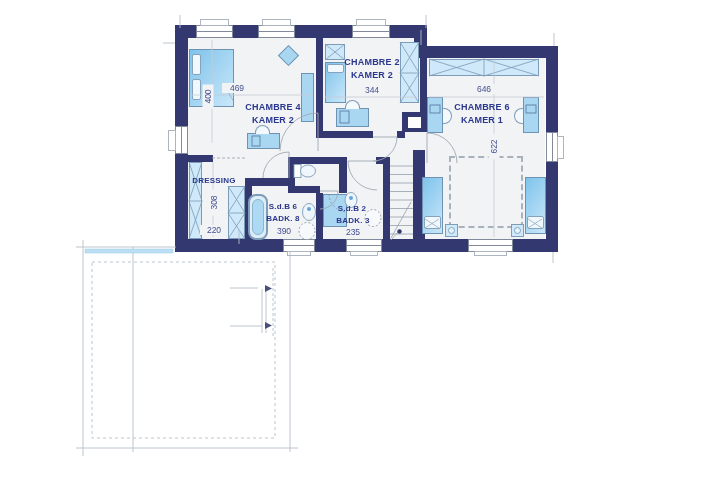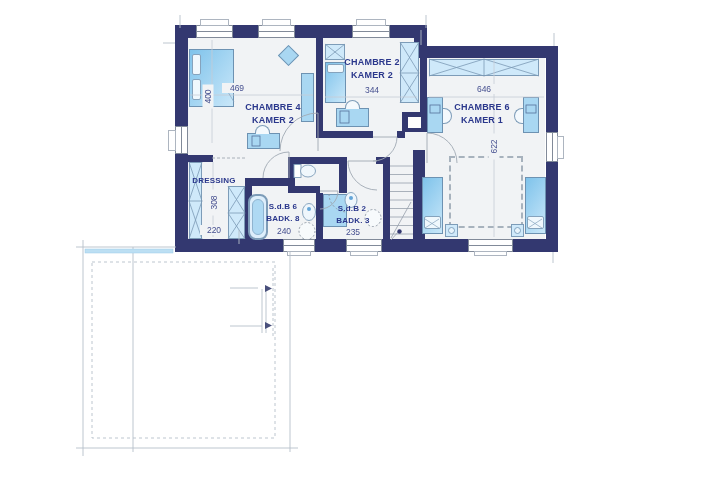--- a/index.html
+++ b/index.html
@@ -200,16 +200,16 @@
   <div class="lbl lbl-sm" style="left:330px;top:204px;width:44px">S.d.B 2</div>
   <div class="lbl lbl-sm" style="left:328px;top:216px;width:50px">BADK. 3</div>
 
   <div class="dim" style="left:222px;top:83px;width:28px">469</div>
   <div class="dim dimV" style="left:196px;top:91px;width:22px;height:11px">400</div>
   <div class="dim" style="left:358px;top:85px;width:26px">344</div>
   <div class="dim" style="left:470px;top:84px;width:26px">646</div>
   <div class="dim dimV" style="left:481px;top:141px;width:24px;height:11px">622</div>
   <div class="dim dimV" style="left:201px;top:197px;width:24px;height:11px">308</div>
   <div class="dim" style="left:200px;top:225px;width:26px">220</div>
-  <div class="dim" style="left:270px;top:226px;width:26px">240</div>
+  <div class="dim" style="left:270px;top:226px;width:26px">390</div>
   <div class="dim" style="left:339px;top:227px;width:26px">235</div>
 
 </div>
 
 </body></html>

